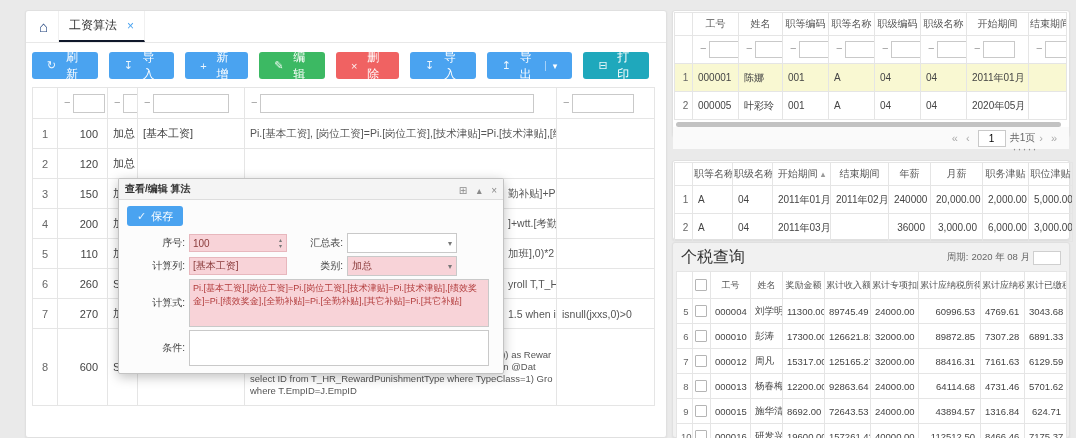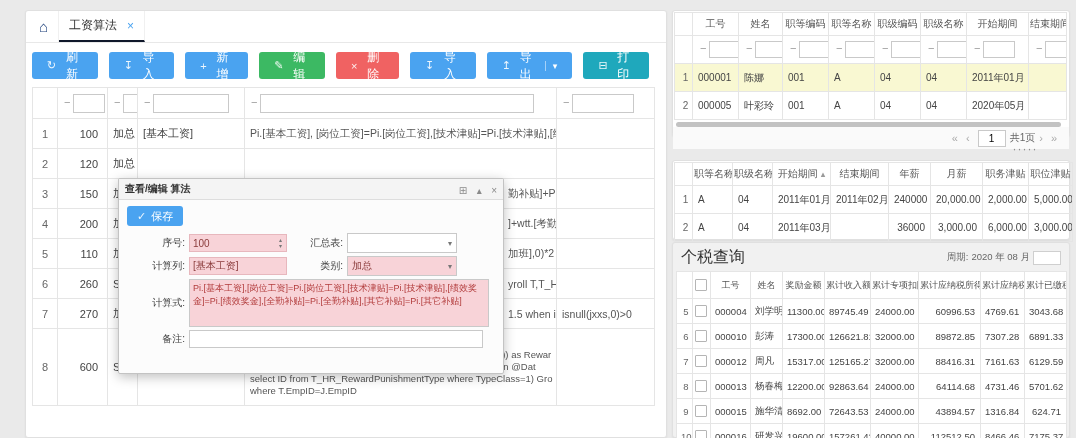--- a/index.html
+++ b/index.html
@@ -293,22 +293,22 @@
       <span class="sel pink">
         <span>加总</span>
         <span class="caret">▾</span>
       </span>
     </div>
     <div class="drow">
       <label>计算式:</label>
       <textarea class="dta pink" style="">Pi.[基本工资],[岗位工资]=Pi.[岗位工资],[技术津贴]=Pi.[技术津贴],[绩效奖金]=Pi.[绩效奖金],[全勤补贴]=Pi.[全勤补贴],[其它补贴]=Pi.[其它补贴]</textarea>
     </div>
     <div class="drow">
-      <label>备注:</label>
-      <input class="din white wfull" value="" style="">
+      <label>条件:</label>
+      <textarea class="dta white" style=""></textarea>
     </div>
   </div>
 </div>
 
 <div class="card" id="card1">
   <table class="rgrid">
     <colgroup>
         <col style="width:18px">
         <col style="width:46px">
         <col style="width:44px">

